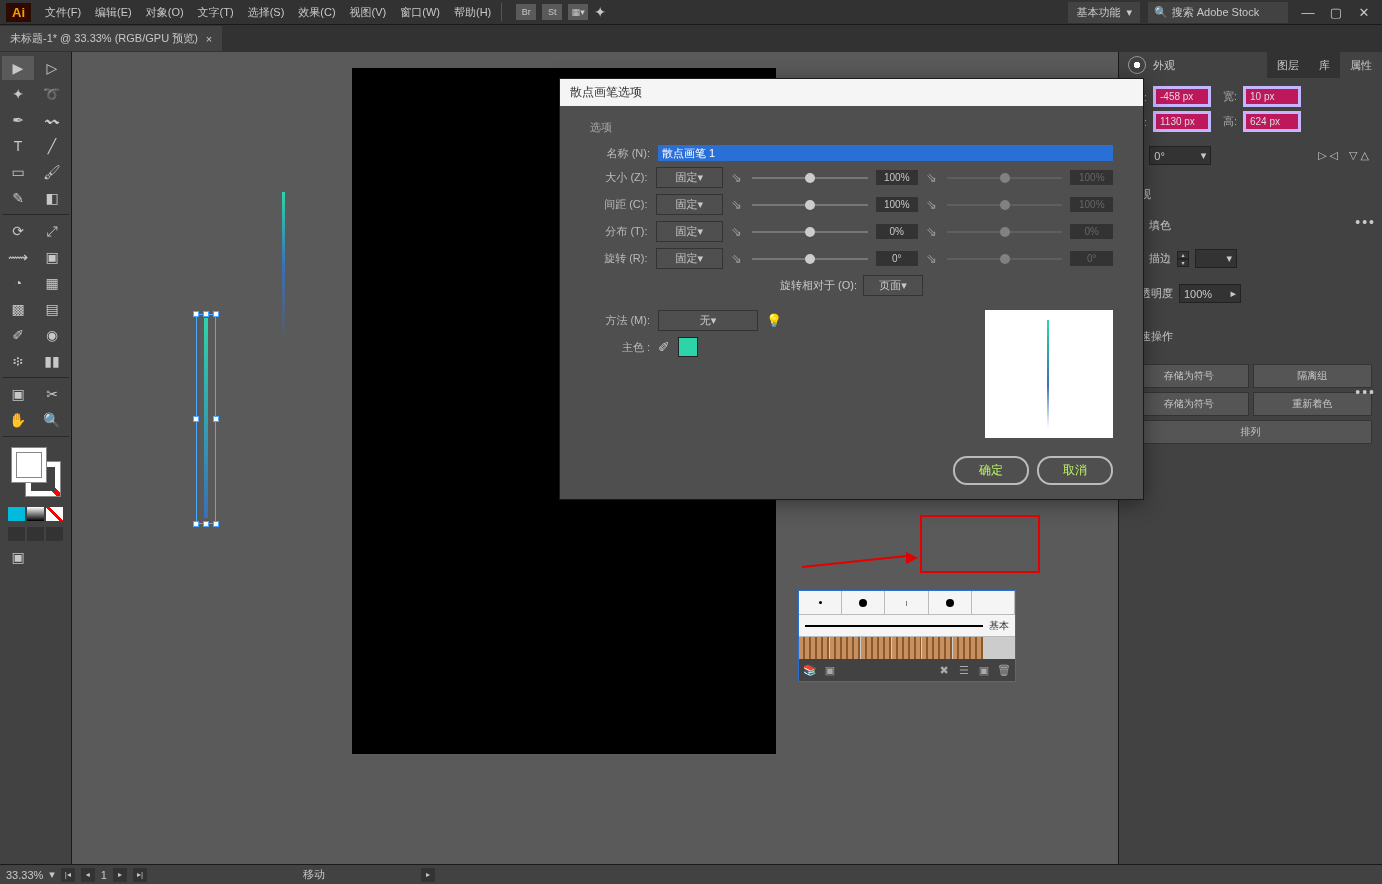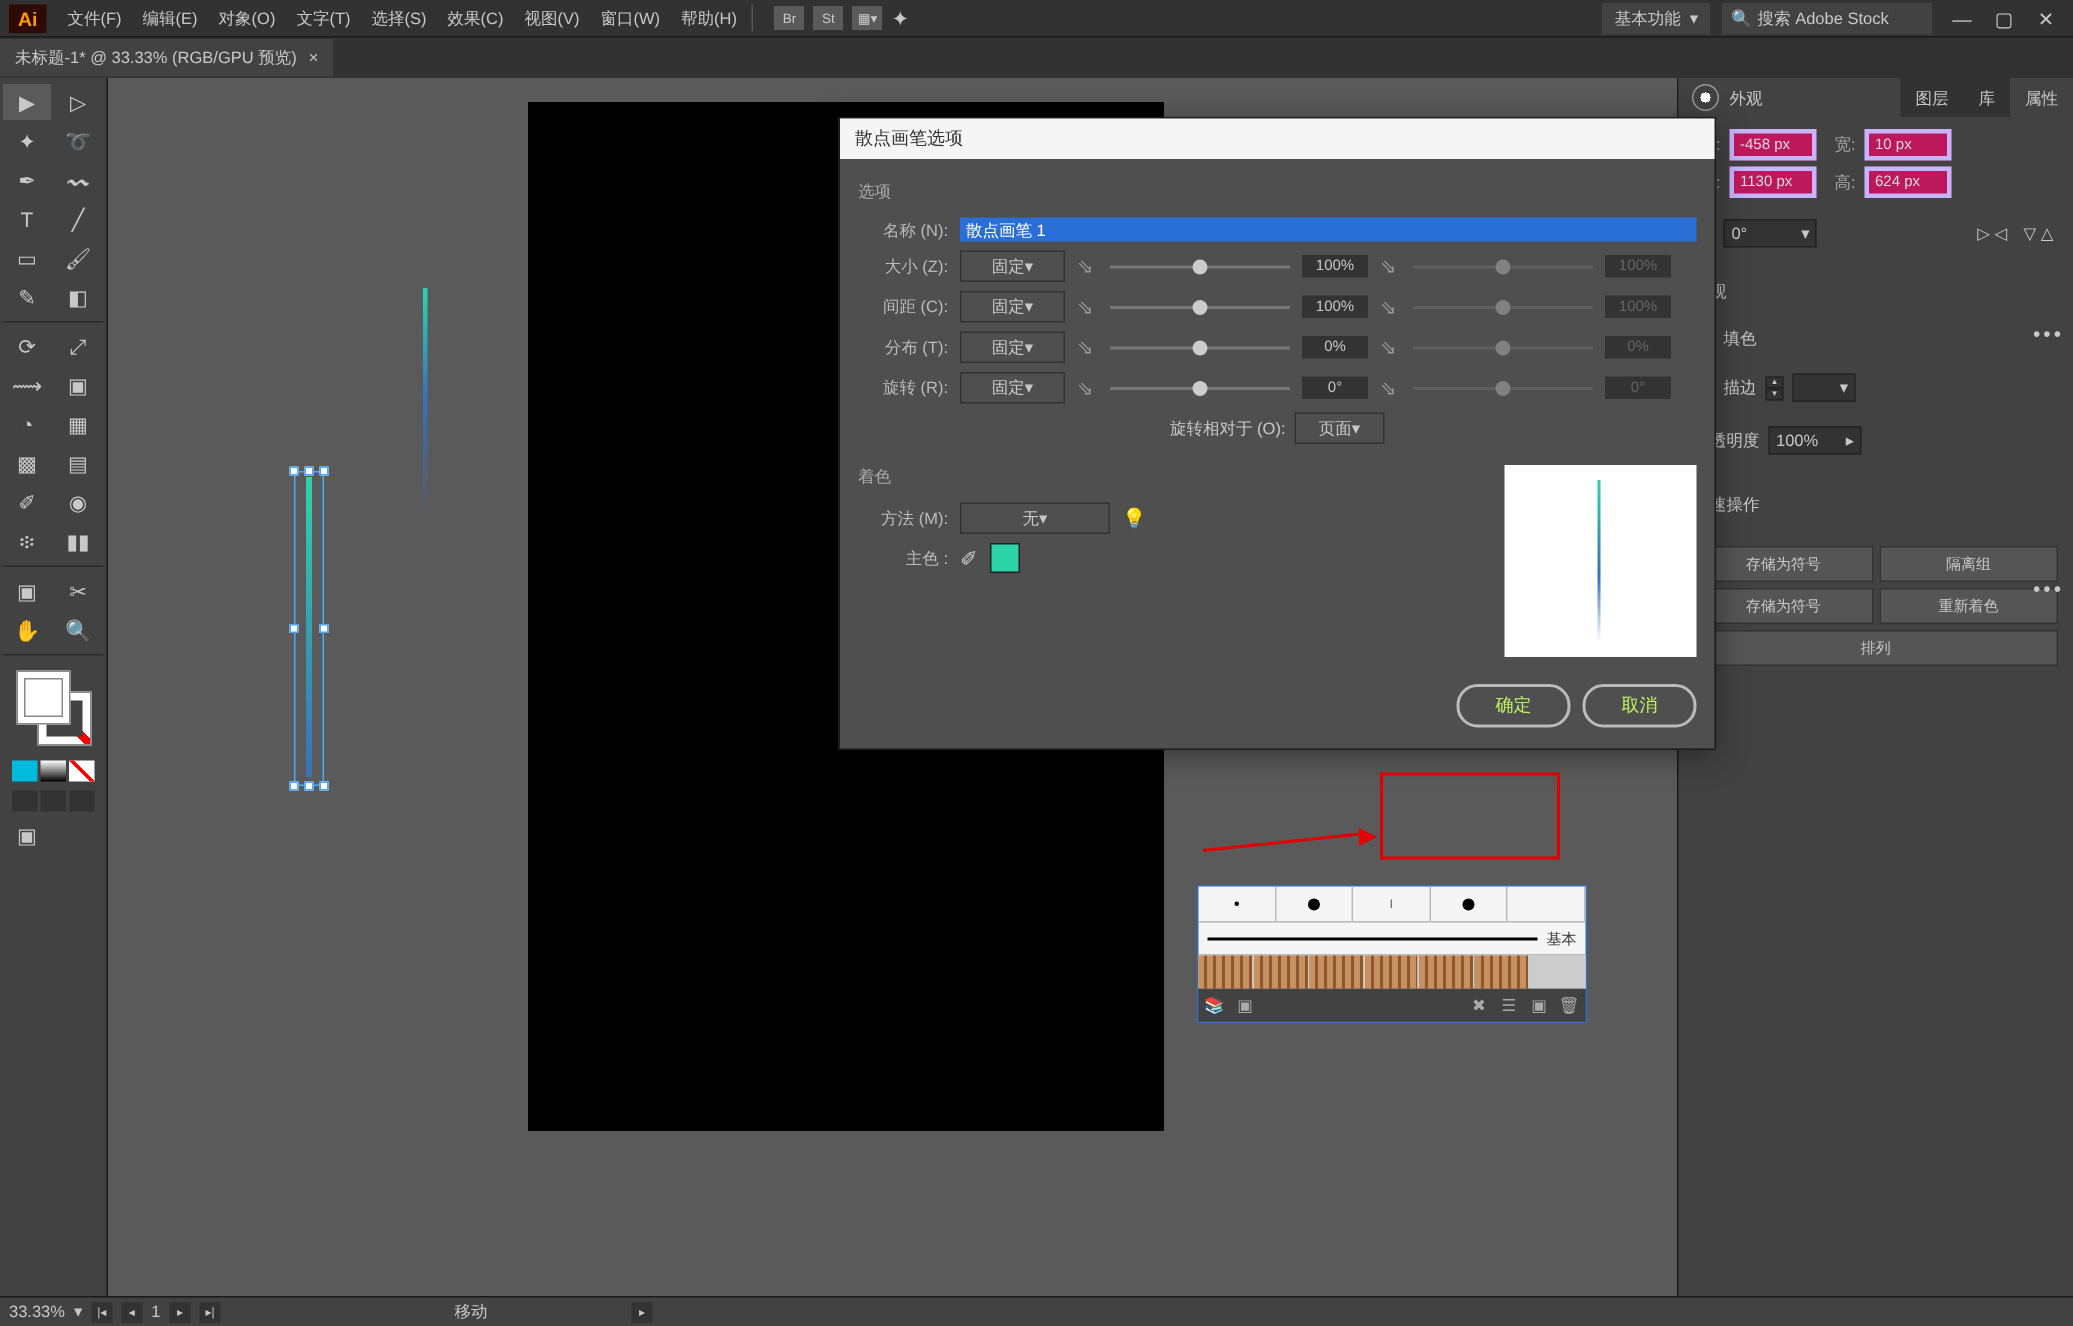--- a/index.html
+++ b/index.html
@@ -58,21 +58,21 @@
 .stepper{display:flex;flex-direction:column;width:12px}
 .stepper span{height:8px;background:#333;border:1px solid #222;font-size:6px;text-align:center;line-height:6px}
 .quick-btns{display:grid;grid-template-columns:1fr 1fr;gap:4px;margin-top:8px}
 .quick-btn{background:#555;border:1px solid #333;padding:4px 0;text-align:center;font-size:10px;cursor:pointer}
 .quick-btn.wide{grid-column:1/3}
 .status-bar{height:20px;background:#424242;border-top:1px solid #1a1a1a;display:flex;align-items:center;padding:0 6px;font-size:10px;gap:6px}
 .status-bar .nav-btn{width:14px;height:14px;background:#333;display:flex;align-items:center;justify-content:center;font-size:8px}
 
 .dialog{position:absolute;left:559px;top:78px;width:585px;background:#4f4f4f;border:1px solid #1a1a1a;box-shadow:0 4px 20px rgba(0,0,0,.4)}
 .dialog-title{background:#f5f5f5;color:#333;padding:5px 10px;font-size:12px}
-.dialog-body{padding:14px 12px}
+.dialog-body{padding:14px 30px}
 .dlg-section{margin-bottom:14px}
 .dlg-sec-title{color:#aaa;font-size:11px;margin-bottom:10px}
 .dlg-row{display:flex;align-items:center;gap:8px;margin-bottom:6px;font-size:11px}
 .dlg-label{width:60px;text-align:right;color:#bbb}
 .dlg-input{flex:1;background:#fff;color:#000;padding:2px 4px;font-size:11px;border:none}
 .dlg-input::selection{background:#2a6fd6;color:#fff}
 .dlg-dd{width:70px;background:#4f4f4f;border:1px solid #333;padding:2px 4px;display:flex;justify-content:center;align-items:center;font-size:10px}
 .dlg-slider{width:120px;height:2px;background:#777;position:relative}
 .dlg-slider::after{content:"";position:absolute;top:-4px;left:50%;width:10px;height:10px;border-radius:50%;background:#ccc;transform:translateX(-50%)}
 .dlg-val{width:44px;background:#333;padding:2px 4px;text-align:center;font-size:10px}
@@ -88,21 +88,21 @@
 .eyedrop{font-size:14px;color:#ccc}
 .bulb{font-size:13px;color:#999}
 .dlg-btns{display:flex;justify-content:flex-end;gap:8px;margin-top:18px}
 .dlg-btn{border:2px solid #bbb;border-radius:14px;padding:4px 24px;background:transparent;font-size:12px;cursor:pointer;color:#bef264}
 .red-box{position:absolute;border:2px solid #e40000}
 .red-box.b1{left:920px;top:515px;width:120px;height:58px}
 .arrow{position:absolute;left:802px;top:552px;width:120px;height:20px}
 .arrow-line{position:absolute;left:0;top:14px;width:110px;height:2px;background:#e40000;transform:rotate(-6deg);transform-origin:left}
 .arrow-head{position:absolute;right:4px;top:0;width:0;height:0;border-left:12px solid #e40000;border-top:6px solid transparent;border-bottom:6px solid transparent}
 
-.brushes-panel{position:absolute;left:798px;top:590px;width:260px;background:#424242;border:1px solid #2a6fd6}
+.brushes-panel{position:absolute;left:798px;top:590px;width:218px;background:#424242;border:1px solid #2a6fd6}
 .bp-row{display:flex;height:24px;background:#f5f5f5;border-bottom:1px solid #bbb}
 .bp-cell{flex:1;display:flex;align-items:center;justify-content:center;border-right:1px solid #bbb}
 .dot{width:8px;height:8px;background:#000;border-radius:50%}
 .dot.sm{width:3px;height:3px}
 .bp-basic{height:22px;background:#f5f5f5;display:flex;align-items:center;padding:0 6px;border-bottom:1px solid #bbb}
 .basic-line{flex:1;height:2px;background:#000}
 .basic-lbl{color:#333;font-size:10px;margin-left:6px}
 .bp-pattern{height:22px;background:#eee;display:flex}
 .pat-cell{flex:1;border-right:1px solid #ccc;background:repeating-linear-gradient(90deg,#c89060 0 4px,#8b5a2b 4px 6px)}
 .bp-footer{display:flex;height:22px;background:#424242;align-items:center;padding:0 4px;gap:6px}
@@ -445,21 +445,20 @@
         <span>旋转相对于 (O):</span>
         <div class="dlg-dd" style="width:60px">
             <span>页面</span>
             <span>▾</span>
           </div>
       </div>
     </div>
 
     <div class="dlg-lower">
       <div class="color-method">
-        <div class="dlg-sec-title">着色</div>
         <div class="dlg-row">
           <span class="dlg-label">方法 (M):</span>
           <div class="dlg-dd" style="width:100px">
               <span>无</span>
               <span>▾</span>
             </div>
           <span class="bulb">💡</span>
         </div>
         <div class="dlg-row">
           <span class="dlg-label">主色 :</span>

